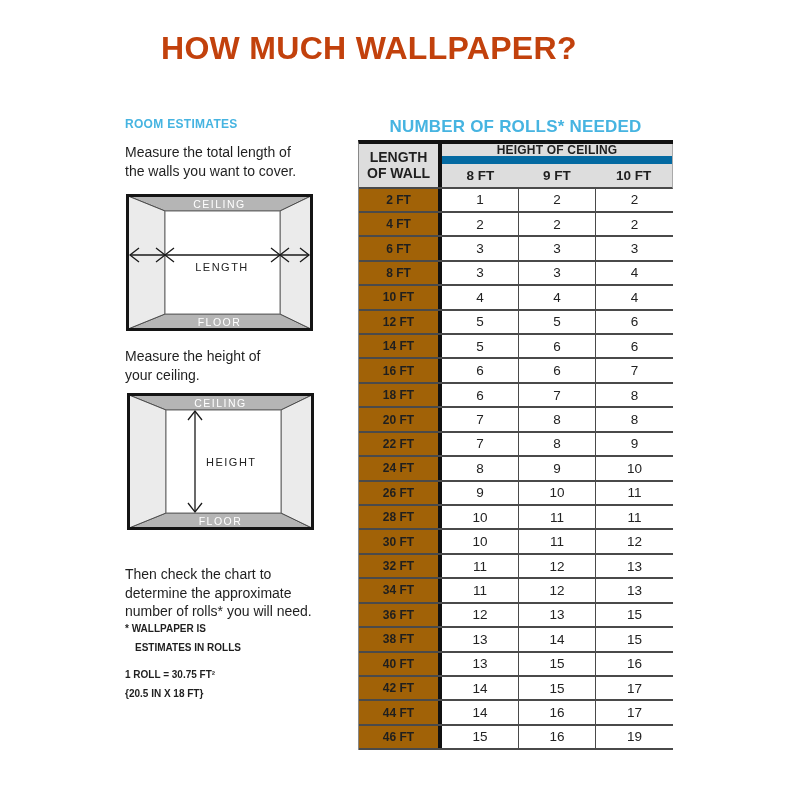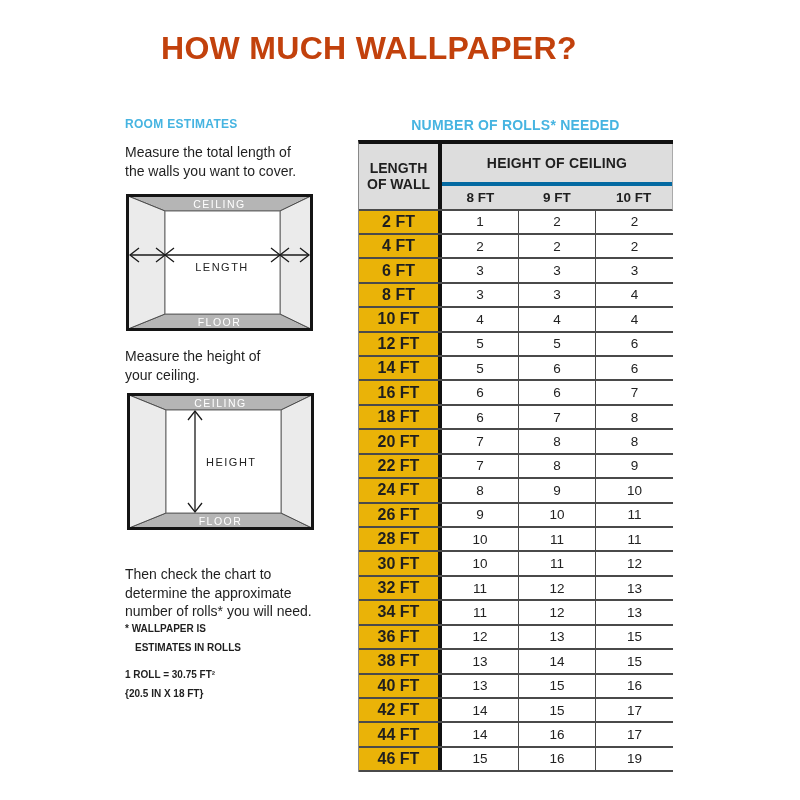--- a/index.html
+++ b/index.html
@@ -20,59 +20,59 @@
   .body-text span { display:block; }
   .footnote-text { font-size:10px; line-height:18.5px; font-weight:bold; }
   .footnote-text .indent { padding-left:10px; }
 
   
   .diagram { width:187px; height:137px; }
 
   
   .table-heading {
     left:358px; top:117px; width:315px; text-align:center;
-    font-size:14px; font-weight:bold; color:#46b4e1; letter-spacing:0.2px;
+    font-size:17px; font-weight:bold; color:#46b4e1; letter-spacing:0.2px;
   }
   .rolls-table {
     left:358px; top:140px; width:315px;
     border-top:4px solid #111; border-left:1px solid #888;
     box-sizing:border-box;
   }
   .thead {
     display:grid; grid-template-columns:83px 1fr;
     border-bottom:2px solid #4a4a4a; border-right:1px solid #aaa;
   }
   .wall-header {
     grid-row:1 / 3; grid-column:1; background:#dddddd;
     border-right:4px solid #111; box-sizing:border-box;
     display:flex; align-items:center; justify-content:center; text-align:center;
     font-size:14px; font-weight:bold; line-height:16px;
   }
   .ceiling-header {
-    grid-column:2; height:42px; background:#dddddd;
-    border-bottom:4px solid #0369a1; box-sizing:border-box;
+    grid-column:2; height:20px; background:#dddddd;
+    border-bottom:8px solid #0369a1; box-sizing:border-box;
     display:flex; align-items:center; justify-content:center;
-    font-size:14px; font-weight:bold; letter-spacing:0.2px;
+    font-size:12px; font-weight:bold; letter-spacing:0.2px;
   }
   .sub-headers {
     grid-column:2; height:22.5px; background:#dddddd;
     display:grid; grid-template-columns:repeat(3,1fr);
   }
   .sub-headers span {
     display:flex; align-items:center; justify-content:center;
     font-size:13.5px; font-weight:bold;
   }
   .trow {
     display:grid; grid-template-columns:83px 1fr 1fr 1fr;
     height:24.43px; box-sizing:border-box; border-bottom:2px solid #4a4a4a;
   }
   .wall-cell {
-    background:#eab308; border-right:4px solid #111; box-sizing:border-box;
+    background:#a16207; border-right:4px solid #111; box-sizing:border-box;
     display:flex; align-items:center; justify-content:center;
-    font-size:16px; font-weight:bold;
+    font-size:12px; font-weight:bold;
   }
   .val-cell {
     display:flex; align-items:center; justify-content:center;
     font-size:13.5px; color:#222; border-right:1.5px solid #4a4a4a; box-sizing:border-box;
   }
   .val-cell:last-child { border-right:none; }
 
   svg text { font-family:"Liberation Sans", sans-serif; }
   .wall-label { fill:#ffffff; font-size:10.5px; letter-spacing:1.5px; }
   .dim-label  { fill:#222222; font-size:11px; letter-spacing:1.5px; }

